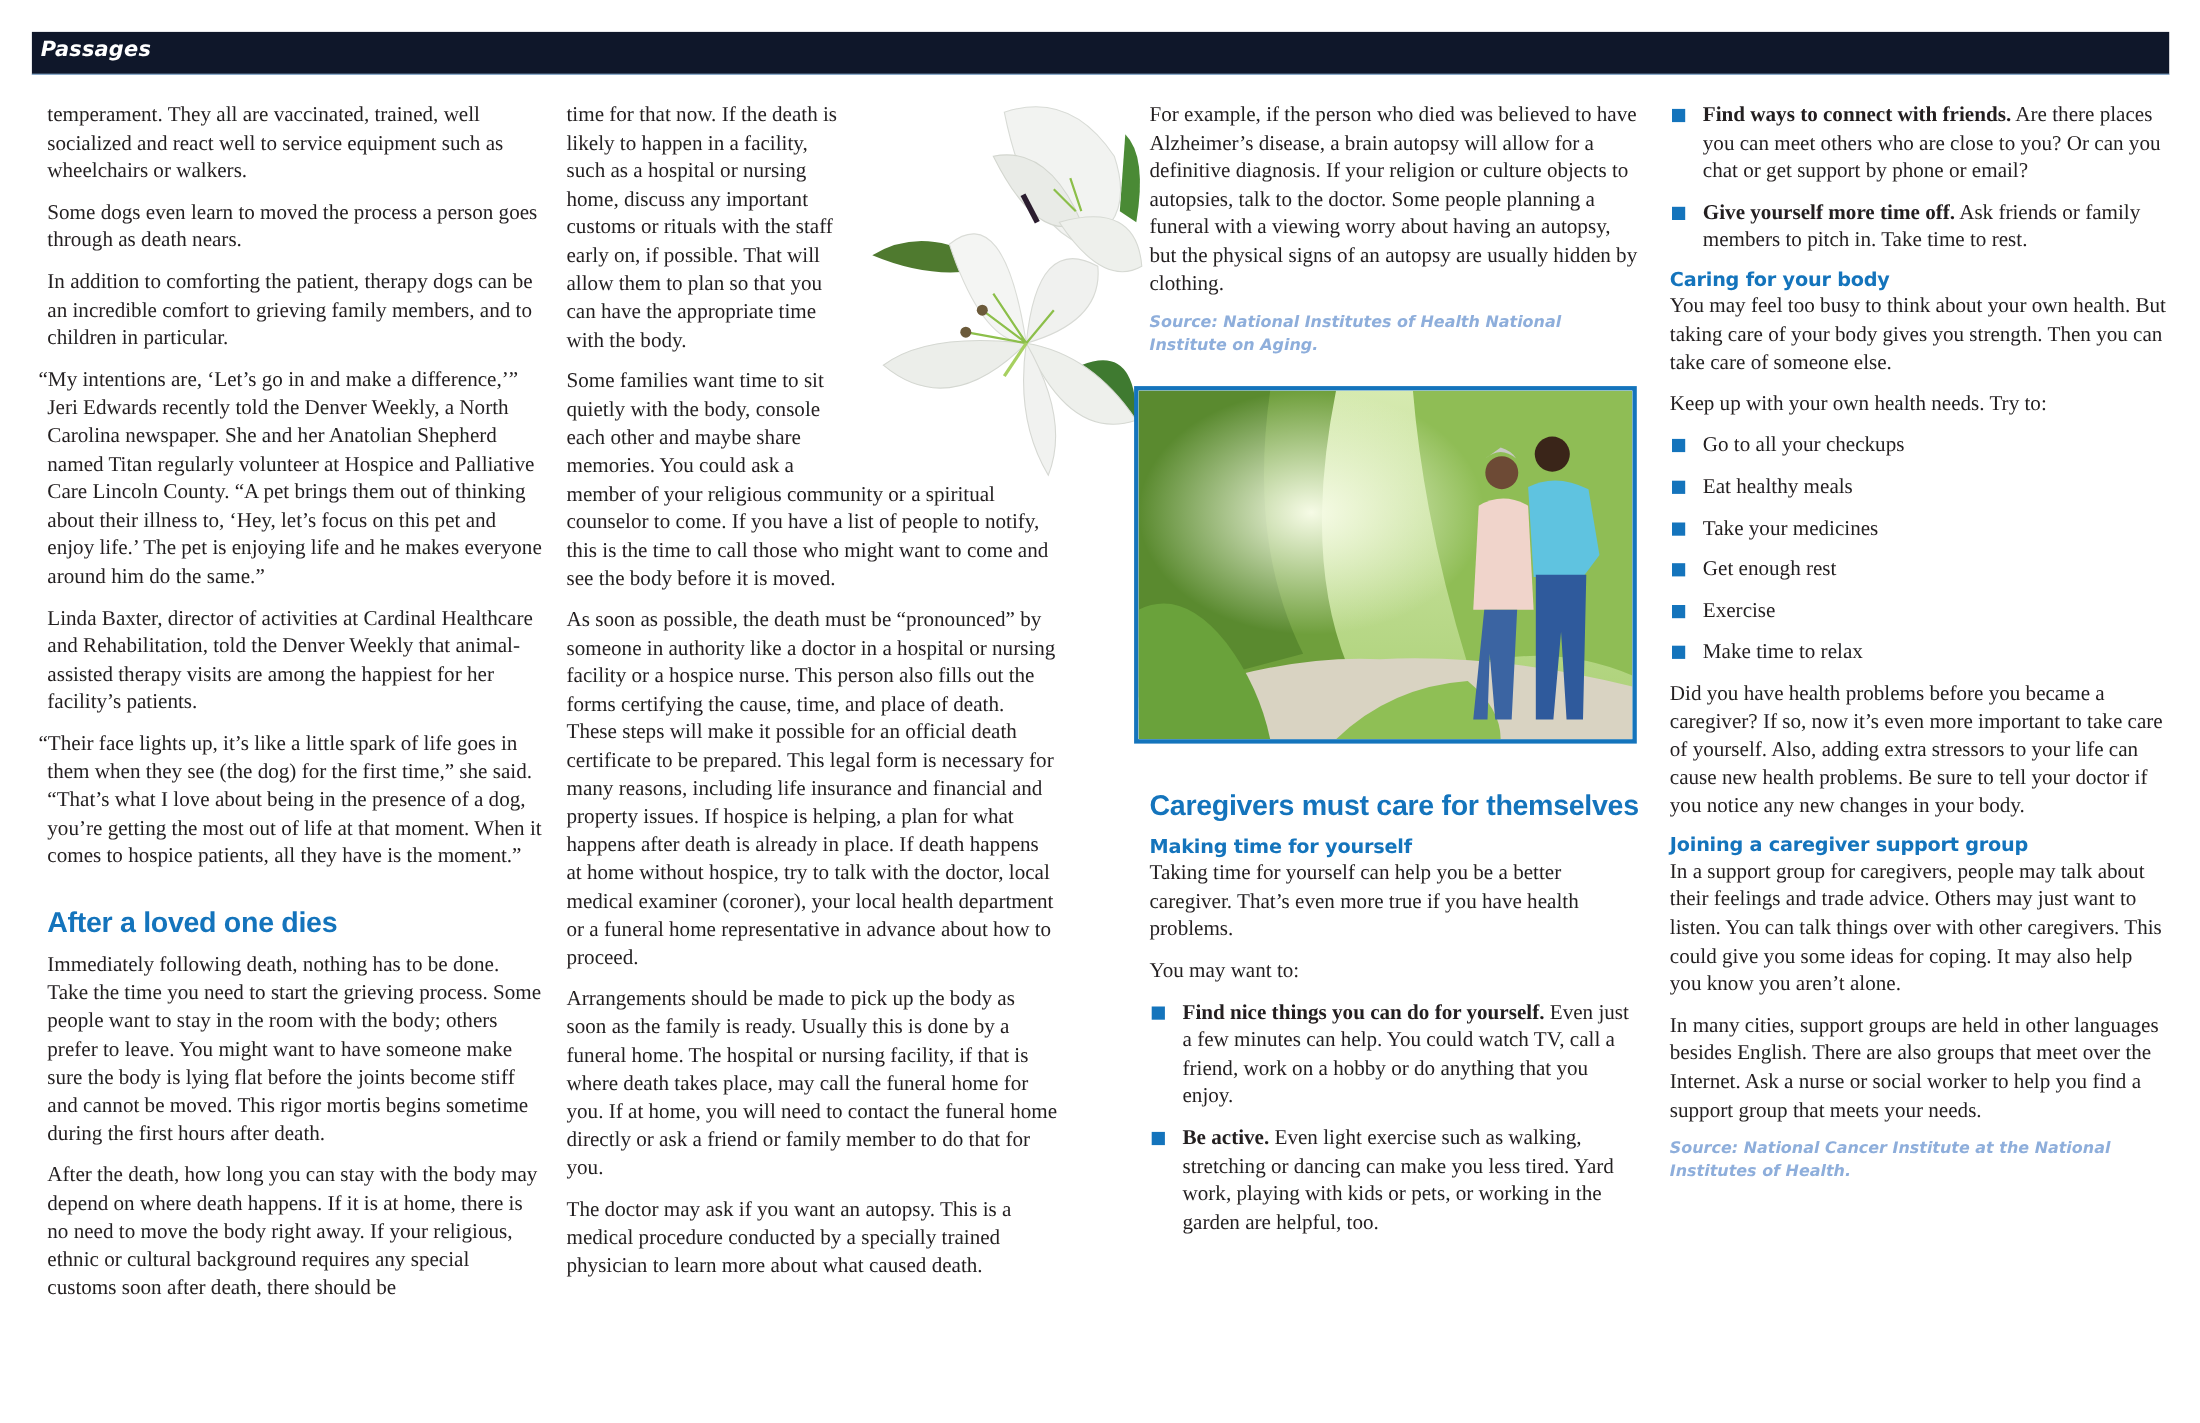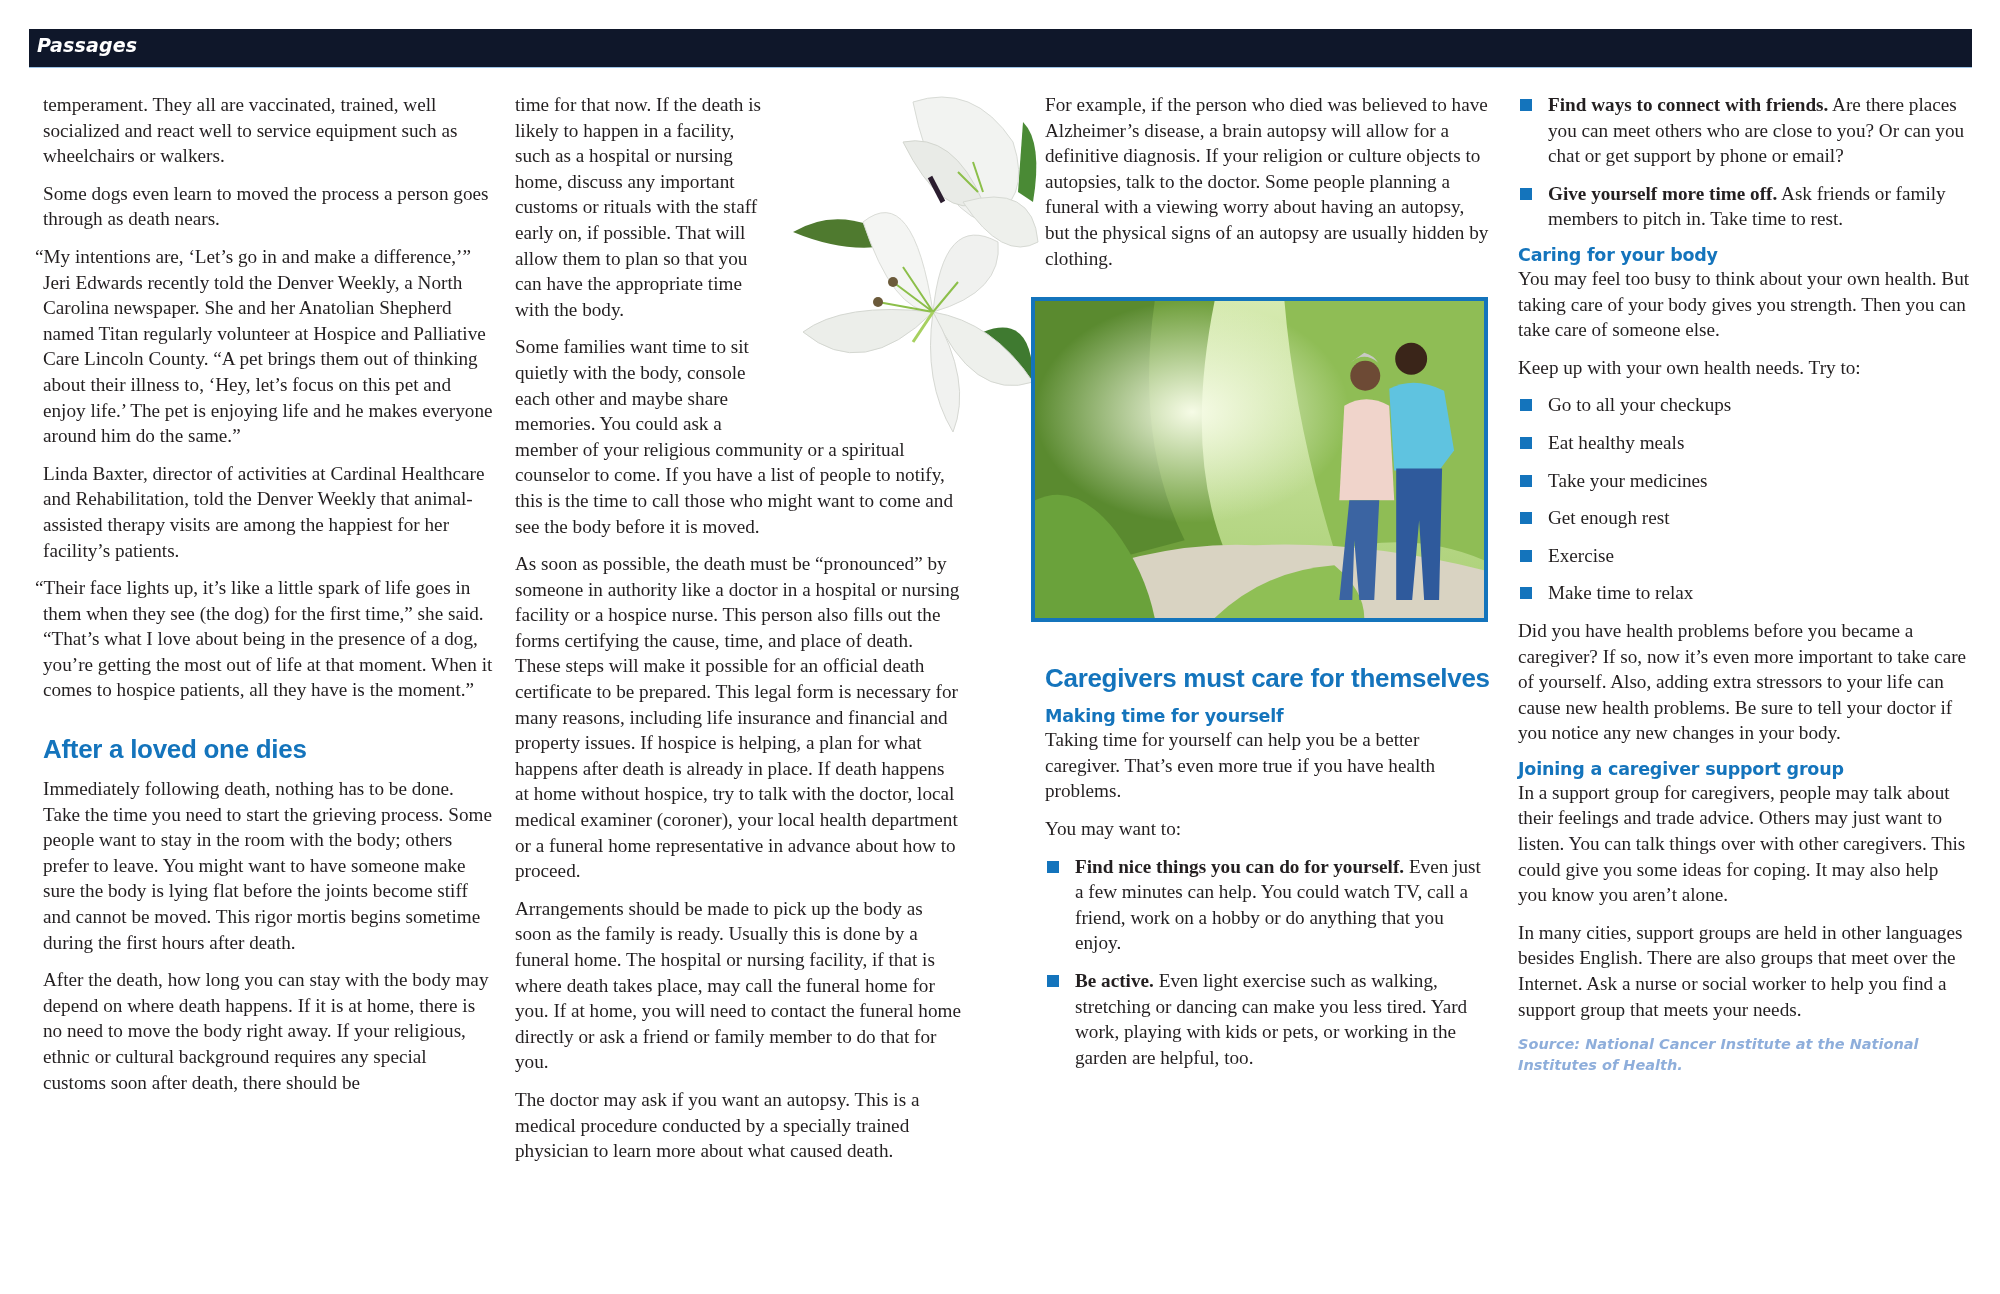--- a/index.html
+++ b/index.html
@@ -36,20 +36,21 @@
 </head>
 <body>
 
 <div class="header-bar">
   <div class="header-title">Passages</div>
 </div>
 
 <div class="col" id="col1">
   <p>temperament. They all are vaccinated, trained, well socialized and react well to service equipment such as wheelchairs or walkers.</p>
   <p>Some dogs even learn to moved the process a person goes through as death nears.</p>
+  <p>In addition to comforting the patient, therapy dogs can be an incredible comfort to grieving family members, and to children in particular.</p>
   <p class="quote-indent">“My intentions are, ‘Let’s go in and make a difference,’” Jeri Edwards recently told the Denver Weekly, a North Carolina newspaper. She and her Anatolian Shepherd named Titan regularly volunteer at Hospice and Palliative Care Lincoln County. “A pet brings them out of thinking about their illness to, ‘Hey, let’s focus on this pet and enjoy life.’ The pet is enjoying life and he makes everyone around him do the same.”</p>
   <p>Linda Baxter, director of activities at Cardinal Healthcare and Rehabilitation, told the Denver Weekly that animal-assisted therapy visits are among the happiest for her facility’s patients.</p>
   <p class="quote-indent">“Their face lights up, it’s like a little spark of life goes in them when they see (the dog) for the first time,” she said. “That’s what I love about being in the presence of a dog, you’re getting the most out of life at that moment. When it comes to hospice patients, all they have is the moment.”</p>
   <h2 class="section" style="margin-top:30px;">After a loved one dies</h2>
   <p>Immediately following death, nothing has to be done. Take the time you need to start the grieving process. Some people want to stay in the room with the body; others prefer to leave. You might want to have someone make sure the body is lying flat before the joints become stiff and cannot be moved. This rigor mortis begins sometime during the first hours after death.</p>
   <p>After the death, how long you can stay with the body may depend on where death happens. If it is at home, there is no need to move the body right away. If your religious, ethnic or cultural background requires any special customs soon after death, there should be</p>
 </div>
 
 <div class="col" id="col2">
   <div class="lily">
@@ -75,20 +76,21 @@
   </div>
   <p>time for that now. If the death is likely to happen in a facility, such as a hospital or nursing home, discuss any important customs or rituals with the staff early on, if possible. That will allow them to plan so that you can have the appropriate time with the body.</p>
   <p>Some families want time to sit quietly with the body, console each other and maybe share memories. You could ask a member of your religious community or a spiritual counselor to come. If you have a list of people to notify, this is the time to call those who might want to come and see the body before it is moved.</p>
   <p>As soon as possible, the death must be “pronounced” by someone in authority like a doctor in a hospital or nursing facility or a hospice nurse. This person also fills out the forms certifying the cause, time, and place of death. These steps will make it possible for an official death certificate to be prepared. This legal form is necessary for many reasons, including life insurance and financial and property issues. If hospice is helping, a plan for what happens after death is already in place. If death happens at home without hospice, try to talk with the doctor, local medical examiner (coroner), your local health depart­ment or a funeral home representative in advance about how to proceed.</p>
   <p>Arrangements should be made to pick up the body as soon as the family is ready. Usually this is done by a funeral home. The hospital or nursing facility, if that is where death takes place, may call the funeral home for you. If at home, you will need to contact the funeral home directly or ask a friend or family member to do that for you.</p>
   <p>The doctor may ask if you want an autopsy. This is a medical procedure conducted by a specially trained physician to learn more about what caused death.</p>
 </div>
 
 <div class="col" id="col3">
   <p>For example, if the person who died was believed to have Alzheimer’s disease, a brain autopsy will allow for a definitive diagnosis. If your religion or culture objects to autopsies, talk to the doctor. Some people planning a funeral with a viewing worry about having an autopsy, but the physical signs of an autopsy are usually hidden by clothing.</p>
+  <p class="source">Source: National Institutes of Health National Institute on Aging.</p>
   <div class="photo">
     <svg viewBox="0 0 450 318" preserveAspectRatio="none">
       <defs>
         <linearGradient id="sky" x1="0" y1="0" x2="0" y2="1">
           <stop offset="0" stop-color="#d6eab0"></stop>
             <stop offset="1" stop-color="#a9cf74"></stop>
         </linearGradient>
         <radialGradient id="glow" cx="0.35" cy="0.35" r="0.35">
           <stop offset="0" stop-color="#f6fbe6"></stop>
             <stop offset="1" stop-color="#f6fbe6" stop-opacity="0"></stop>

